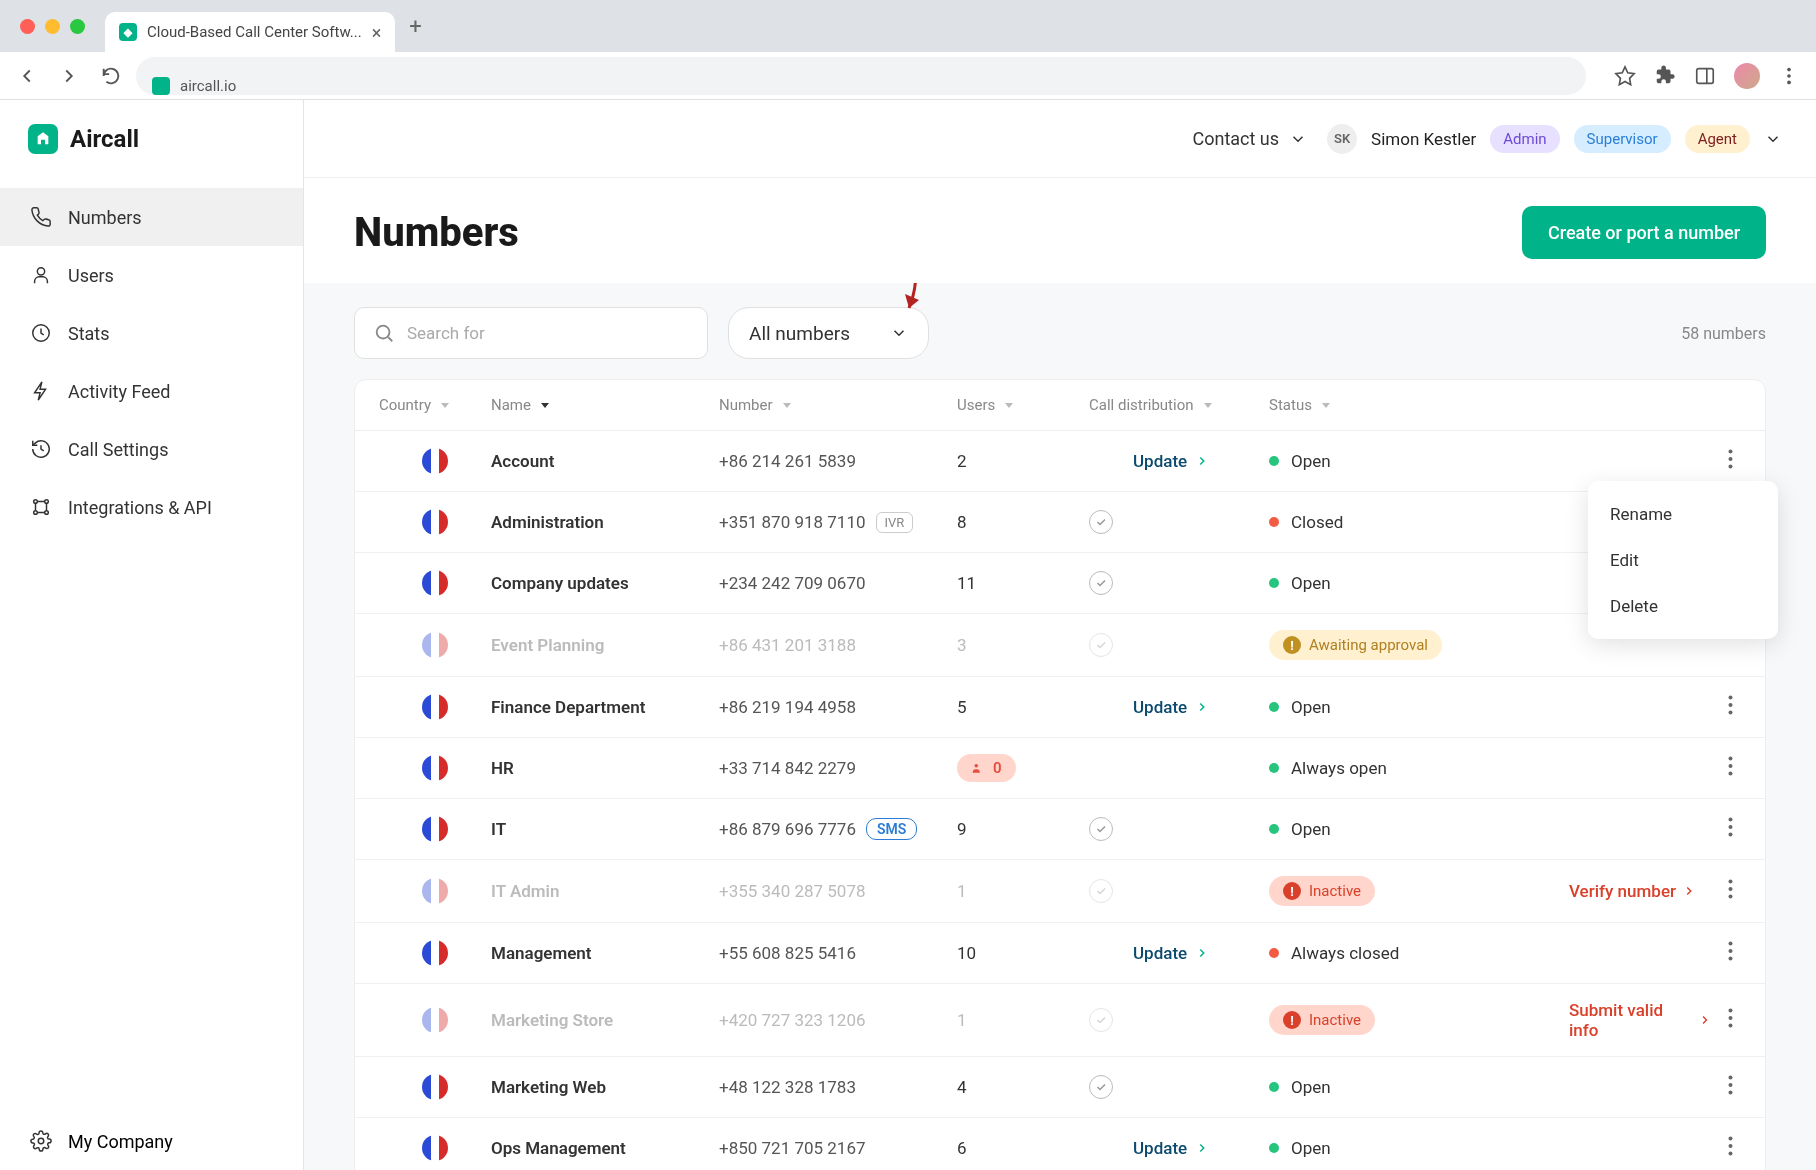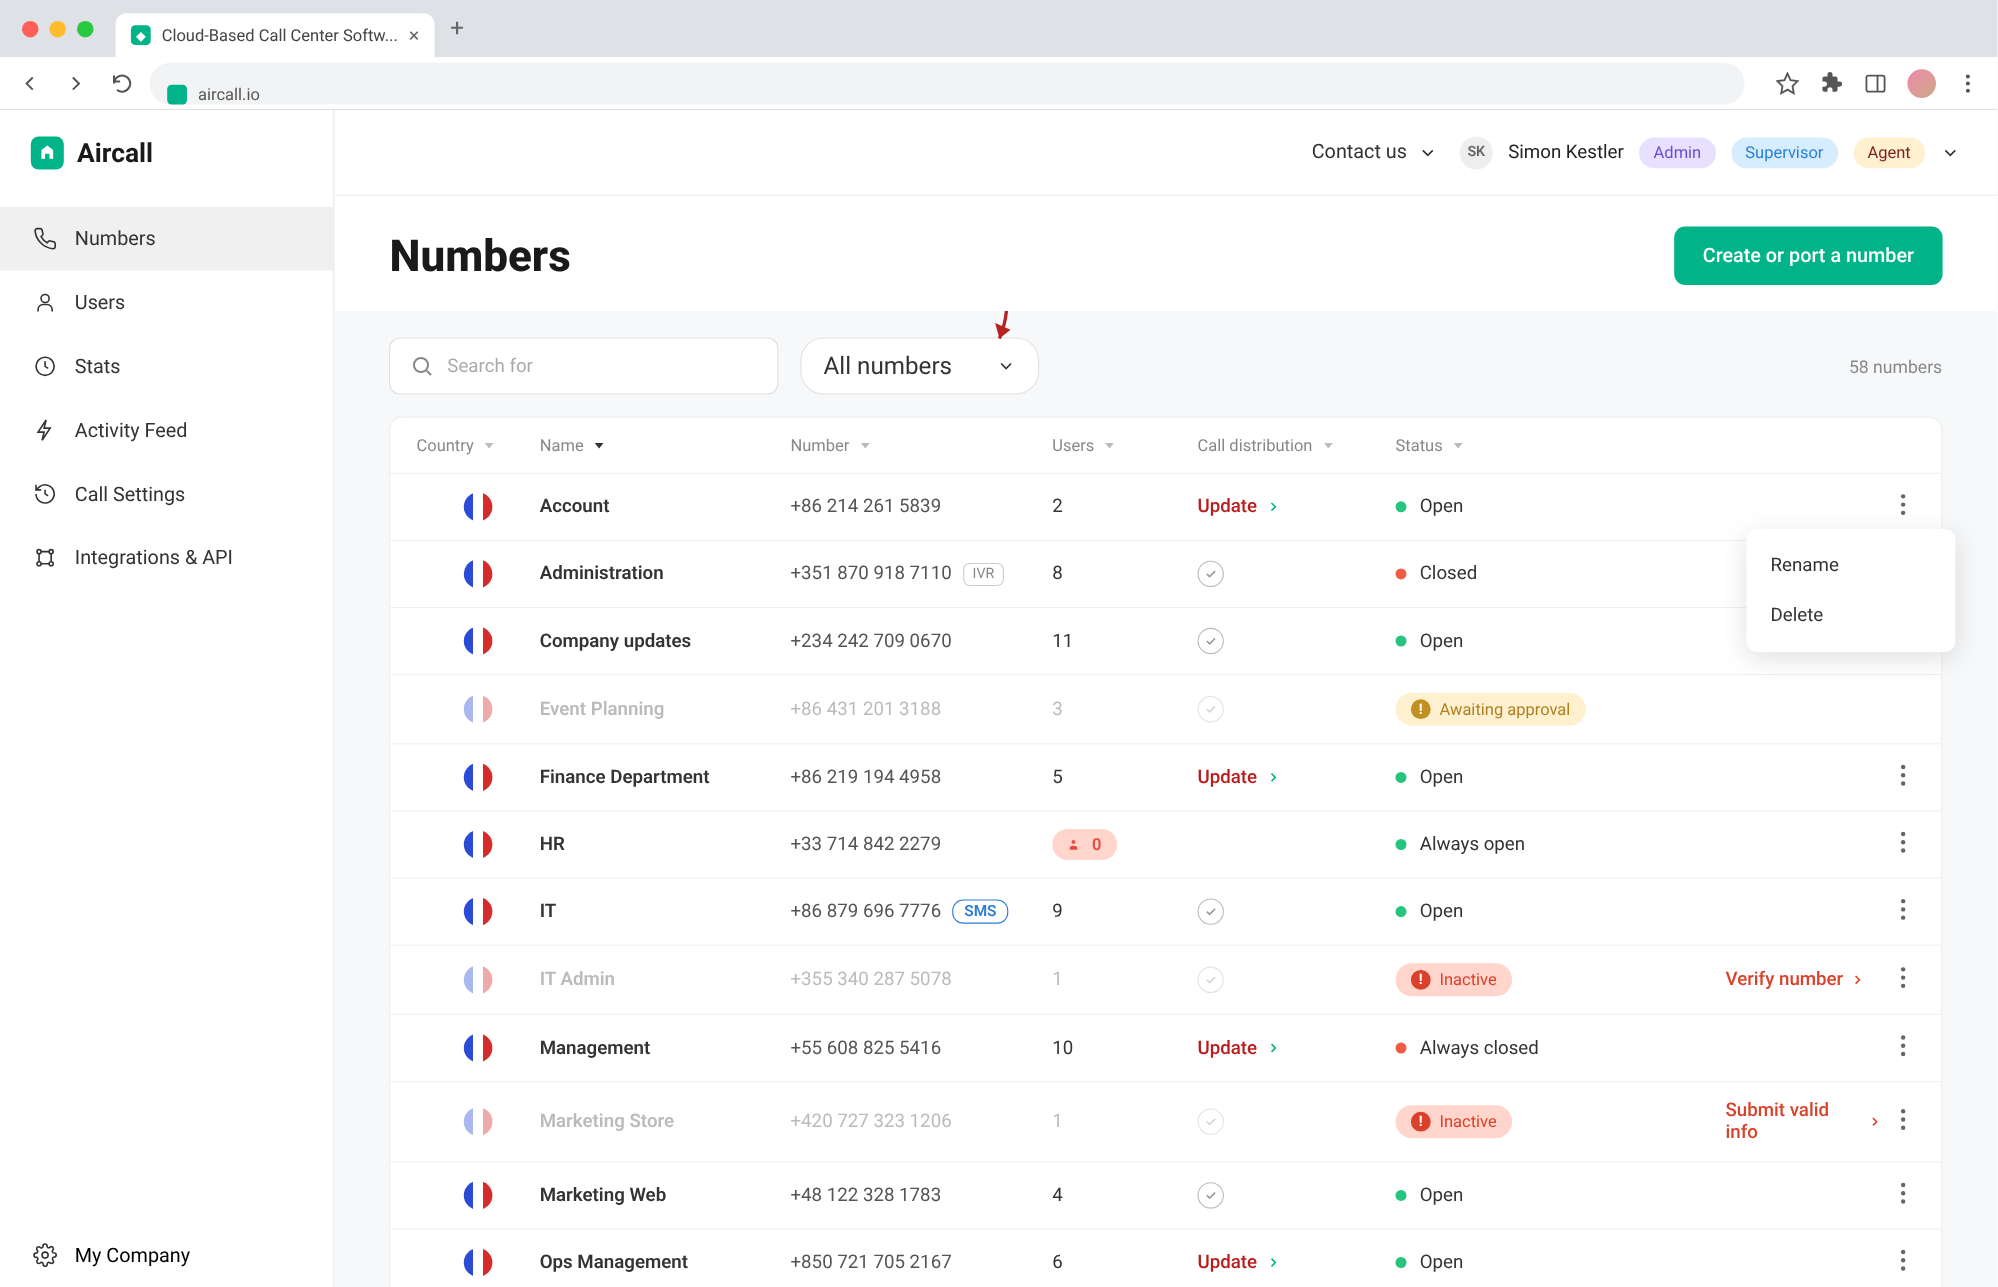--- a/index.html
+++ b/index.html
@@ -49,21 +49,21 @@
 .chev{width:18px;height:18px;stroke:#333;fill:none;stroke-width:2;}
 .page-head{display:flex;align-items:center;justify-content:space-between;padding:28px 50px 24px;}
 .page-title{font-size:40px;font-weight:800;color:#1a1a1a;}
 .btn-primary{background:#00b388;color:#fff;border:none;padding:16px 26px;border-radius:10px;font-size:18px;font-weight:500;cursor:pointer;}
 .content{flex:1;background:#f7f8f9;padding:24px 50px;overflow:auto;position:relative;}
 .filters{display:flex;align-items:center;gap:20px;margin-bottom:20px;}
 .search-box{width:354px;height:52px;background:#fff;border:1px solid #e0e0e0;border-radius:10px;display:flex;align-items:center;padding:0 18px;gap:12px;}
 .search-box svg{width:22px;height:22px;stroke:#888;fill:none;stroke-width:2;}
 .search-box input{border:none;outline:none;font-size:17px;flex:1;color:#333;}
 .search-box input::placeholder{color:#aaa;}
-.dropdown{height:52px;background:#fff;border:1px solid #e0e0e0;border-radius:21px;display:flex;align-items:center;padding:0 20px;gap:40px;cursor:pointer;font-size:22px;color:#333;}
+.dropdown{height:52px;background:#fff;border:1px solid #e0e0e0;border-radius:21px;display:flex;align-items:center;padding:0 20px;gap:40px;cursor:pointer;font-size:19px;color:#333;}
 .count{margin-left:auto;color:#888;font-size:16px;}
 .card{background:#fff;border-radius:12px;border:1px solid #eee;overflow:hidden;}
 .thead{display:flex;padding:16px 24px;border-bottom:1px solid #eee;}
 .th{color:#888;font-size:15px;display:flex;align-items:center;gap:8px;}
 .th.country{width:112px;}
 .th.name{width:228px;}
 .th.number{width:238px;}
 .th.users{width:132px;}
 .th.dist{width:180px;}
 .th.status{width:300px;}
@@ -76,21 +76,21 @@
 .cell.name{width:228px;font-weight:600;}
 .cell.number{width:238px;color:#555;display:flex;align-items:center;gap:10px;}
 .cell.users{width:132px;}
 .cell.dist{width:180px;display:flex;align-items:center;gap:8px;}
 .cell.status{width:300px;display:flex;align-items:center;gap:12px;}
 .cell.action{flex:1;display:flex;align-items:center;gap:8px;}
 .flag{width:26px;height:26px;border-radius:50%;background:linear-gradient(90deg,#2b4bd6 33%,#fff 33%,#fff 66%,#d62b2b 66%);}
 .tag-ivr{border:1px solid #ccc;border-radius:6px;padding:2px 8px;font-size:13px;color:#888;}
 .tag-sms{border:1.5px solid #2b7cd6;border-radius:10px;padding:2px 10px;font-size:14px;color:#2b7cd6;font-weight:600;}
 .pill-users{background:#ffd5cc;color:#e74c3c;border-radius:16px;padding:5px 14px;display:inline-flex;align-items:center;gap:8px;font-weight:600;font-size:15px;}
-.link-update{color:#b91c1c;font-weight:500;cursor:pointer;}
+.link-update{color:#0c4a6e;font-weight:500;cursor:pointer;margin-left:44px;}
 .check-circ{width:24px;height:24px;border:1.5px solid #bbb;border-radius:50%;display:flex;align-items:center;justify-content:center;color:#999;}
 .dot{width:10px;height:10px;border-radius:50%;}
 .dot.green{background:#27c47d;}
 .dot.red{background:#f25c44;}
 .pill-warn{background:#fff0d0;color:#b08020;border-radius:16px;padding:6px 14px;display:inline-flex;align-items:center;gap:8px;font-size:15px;}
 .pill-warn .warn-ico{width:18px;height:18px;background:#c09020;border-radius:50%;color:#fff;display:flex;align-items:center;justify-content:center;font-size:13px;font-weight:bold;}
 .pill-inactive{background:#ffd5cc;color:#d9412a;border-radius:16px;padding:6px 14px;display:inline-flex;align-items:center;gap:8px;font-size:15px;}
 .pill-inactive .warn-ico{width:18px;height:18px;background:#d9412a;border-radius:50%;color:#fff;display:flex;align-items:center;justify-content:center;font-size:13px;font-weight:bold;}
 .action-link{color:#d9412a;font-weight:500;cursor:pointer;display:flex;align-items:center;gap:6px;}
 .kebab{margin-left:auto;cursor:pointer;color:#666;padding:0 8px;}
@@ -643,17 +643,18 @@
                     <circle cx="2.5" cy="10" r="2"></circle>
                     <circle cx="2.5" cy="17.5" r="2"></circle>
                   </svg></span>
               </div>
             </div>
           </div>
       </div>
 
       <div class="ctx-menu">
         <div class="ctx-item">Rename</div>
+        <div class="ctx-item">Edit</div>
         <div class="ctx-item">Delete</div>
       </div>
     </div>
   </div>
 </div>
 
 </body></html>

